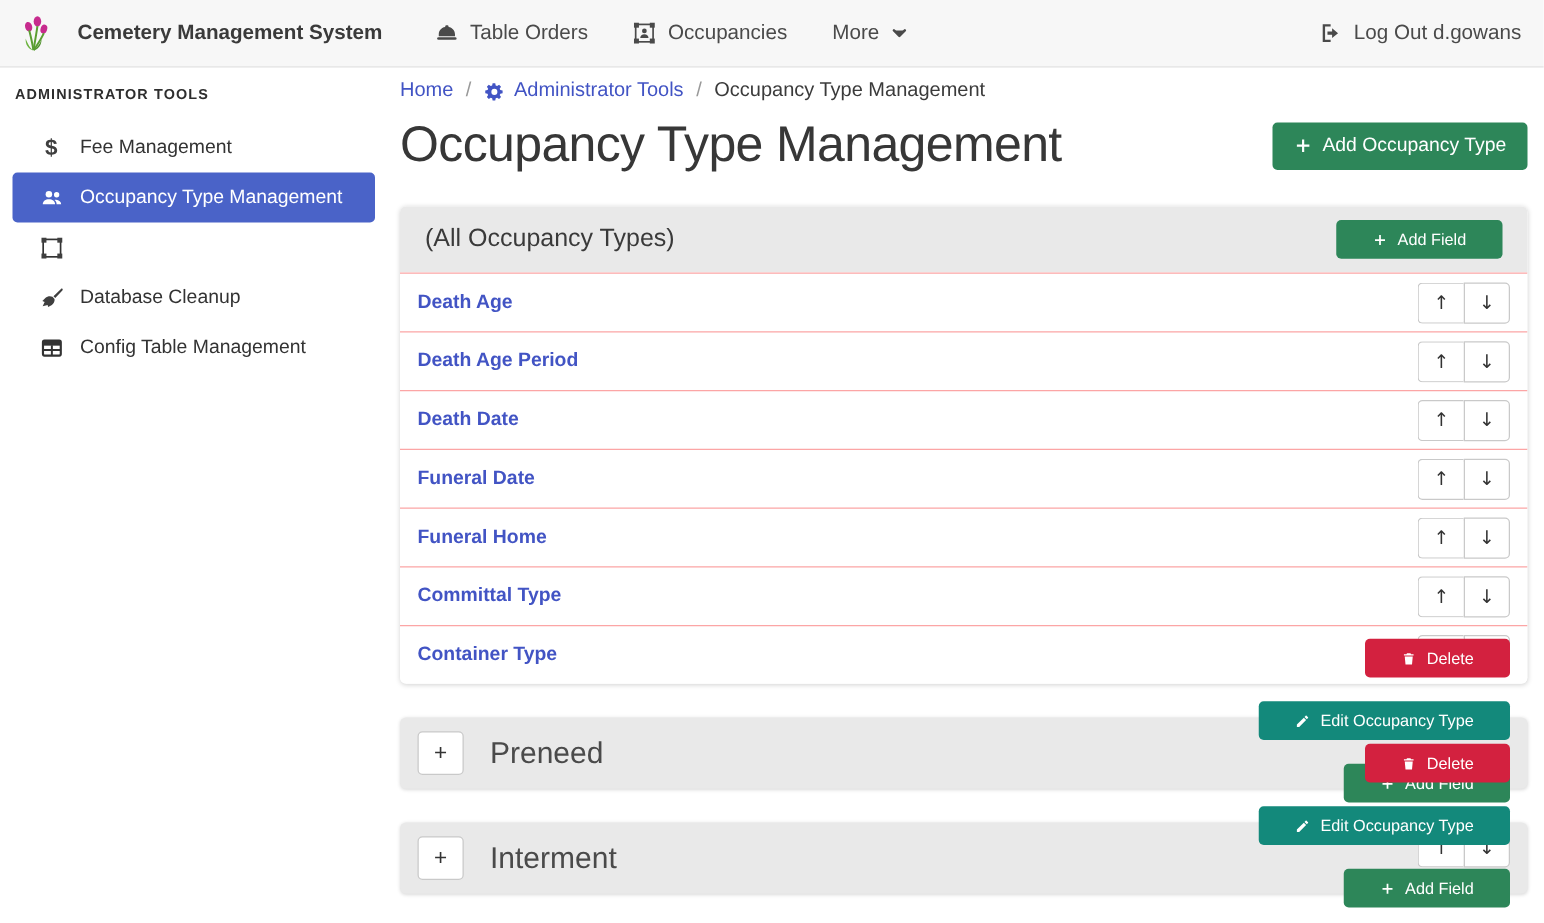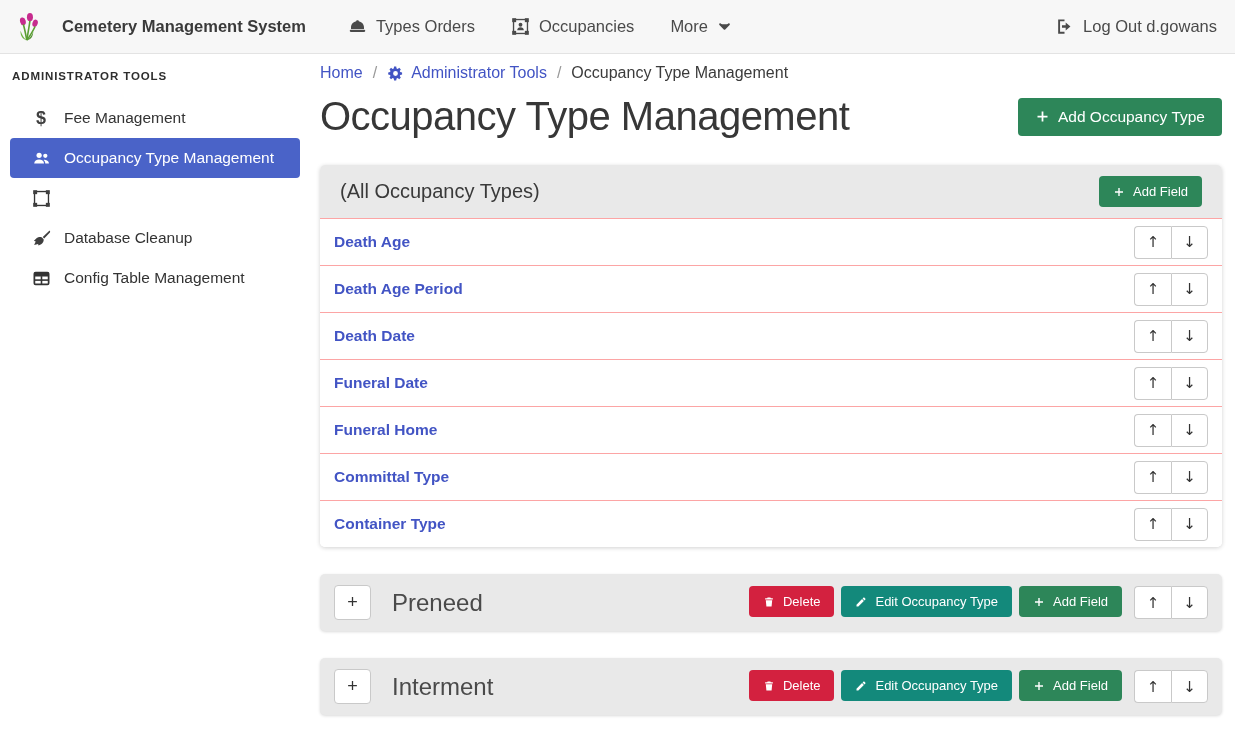--- a/index.html
+++ b/index.html
@@ -61,21 +61,21 @@
     color:#fff;cursor:pointer;font-family:inherit;}
   .btn svg{fill:#fff;}
   .btn-add-type{background:var(--green);font-size:15.5px;padding:10px 17px;}
   .btn-add-type svg{width:15px;height:15px;}
 
   
   .panel{margin-top:26px;border-radius:5px;box-shadow:0 1px 4px rgba(0,0,0,.18);overflow:hidden;background:#fff;}
   .panel-header{background:var(--bar-gray);display:flex;align-items:center;justify-content:space-between;
     padding:11px 20px;}
   .panel-title{font-size:20px;color:#3a3a3a;}
-  .btn-sm{font-size:13px;padding:8px 14px;}
+  .btn-sm{font-size:13px;padding:8px 29px;}
   .btn-sm svg{width:12px;height:12px;}
   .btn-add-field{background:var(--green);}
   .btn-edit{background:var(--teal);}
   .btn-delete{background:var(--red);}
   .field-row{display:flex;align-items:center;justify-content:space-between;
     padding:7px 14px 7px 14px;border-top:1px solid #fca5a5;background:#fff;height:47px;}
   .field-row:first-of-type{border-top:none;}
   .field-link{font-size:15.5px;font-weight:700;color:var(--link);cursor:pointer;text-decoration:none;}
   .arrow-group{display:inline-flex;}
   .arrow-btn{width:37px;height:33px;background:#fff;border:1px solid #c9c9c9;color:#333;
@@ -85,21 +85,21 @@
   .arrow-btn.down{border-radius:0 4px 4px 0;}
 
   
   .section-bar{margin-top:27px;background:var(--bar-gray);border-radius:5px;
     box-shadow:0 1px 3px rgba(0,0,0,.15);
     display:flex;align-items:center;padding:10px 14px;height:57px;}
   .expand-btn{width:37px;height:35px;background:#fff;border:1px solid #c9c9c9;border-radius:4px;
     font-size:18px;color:#333;cursor:pointer;display:flex;align-items:center;justify-content:center;
     font-family:inherit;}
   .section-title{font-size:24px;color:#4a4a4a;margin-left:21px;flex:1;}
-  .section-actions{display:flex;align-items:flex-start;gap:7px;}
+  .section-actions{display:flex;align-items:flex-end;gap:19px;flex-direction:column;}
   .section-actions .arrow-group{margin-left:5px;}
 </style>
 </head>
 <body>
 
 <div class="app">
 
   <div class="navbar">
     <div class="brand">
       <svg class="brand-logo" viewBox="0 0 32 32">
@@ -119,21 +119,21 @@
       <span class="brand-name">Cemetery Management System</span>
     </div>
 
     <div class="nav-items">
       <div class="nav-item">
         <svg viewBox="0 0 24 24">
           <path d="M12 5.5c-4.6 0-8.2 3.3-8.2 7.6v2h16.4v-2c0-4.3-3.6-7.6-8.2-7.6z"></path>
           <rect x="10.4" y="4" width="3.2" height="4.5" rx="1"></rect>
           <rect x="2.2" y="16.2" width="19.6" height="2.6" rx="1.3"></rect>
         </svg>
-        <span>Types Orders</span>
+        <span>Table Orders</span>
       </div>
       <div class="nav-item">
         <svg viewBox="0 0 24 24">
           <rect x="3.2" y="3.2" width="17.6" height="17.6" fill="none" stroke="currentColor" stroke-width="1.7"></rect>
           <rect x="1.5" y="1.5" width="5" height="5"></rect>
           <rect x="17.5" y="1.5" width="5" height="5"></rect>
           <rect x="1.5" y="17.5" width="5" height="5"></rect>
           <rect x="17.5" y="17.5" width="5" height="5"></rect>
           <circle cx="12" cy="9.8" r="2.4"></circle>
           <path d="M7.8 16.8c0-2.3 1.9-3.7 4.2-3.7s4.2 1.4 4.2 3.7z"></path>

